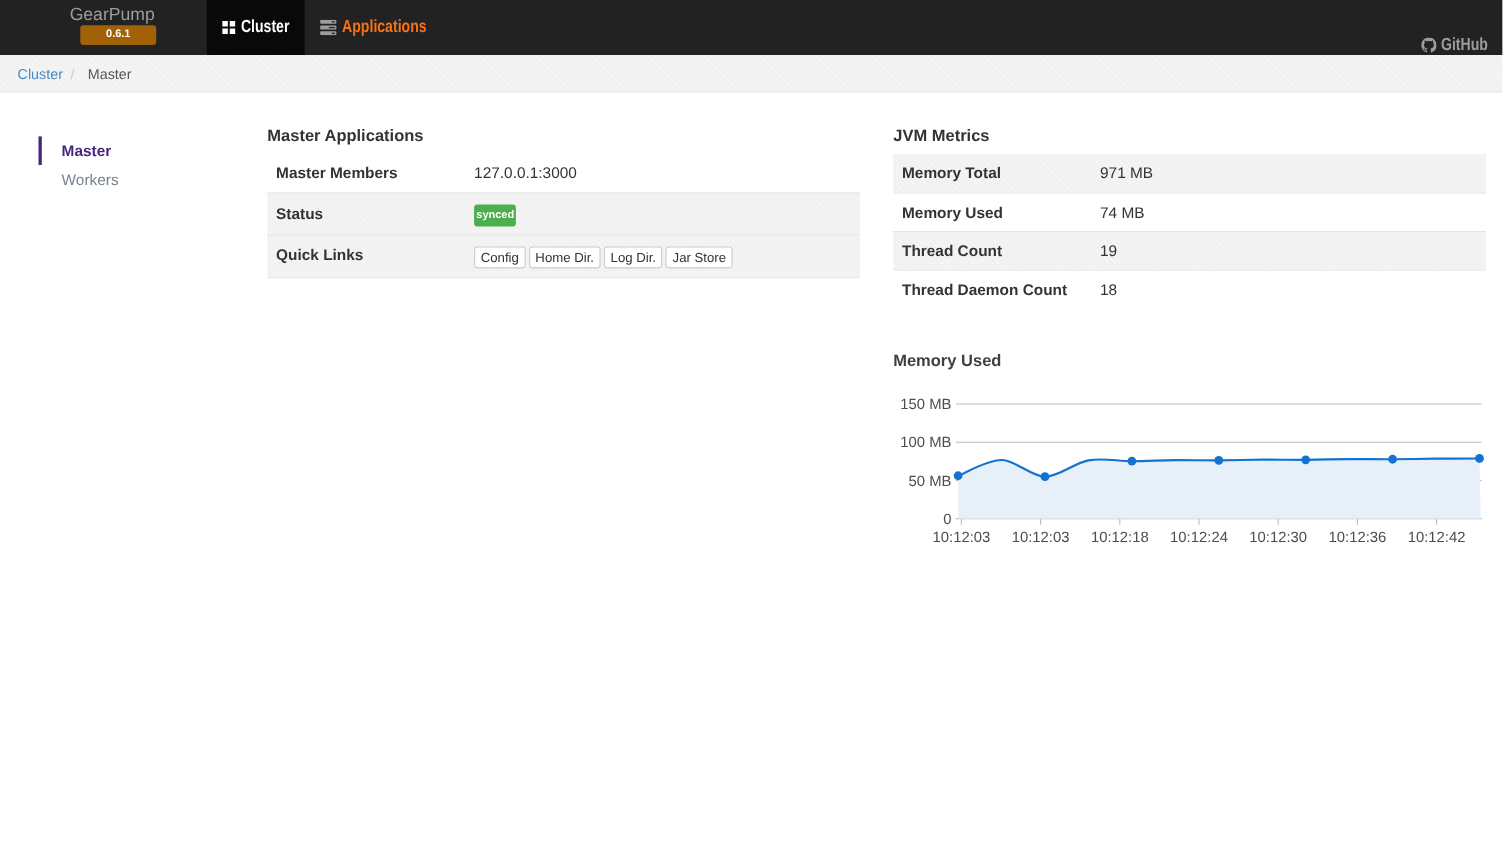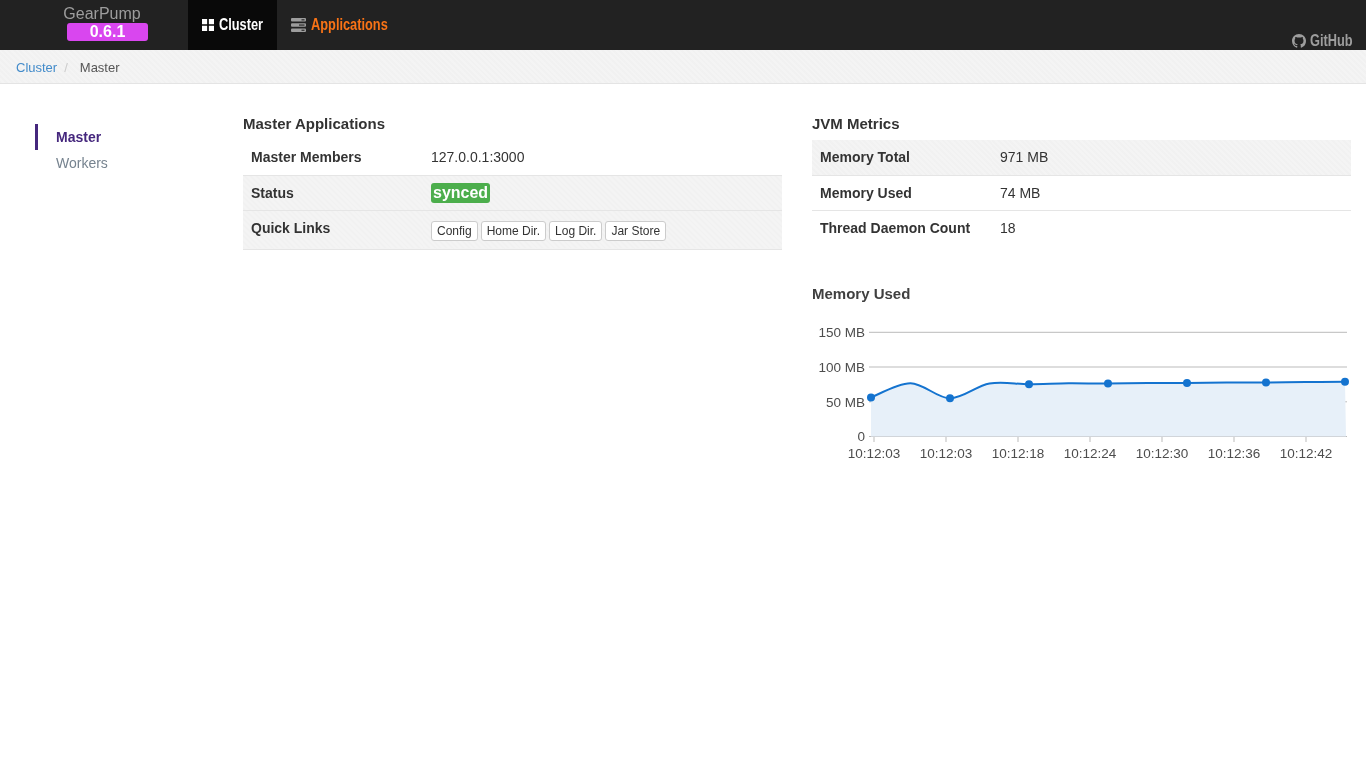--- a/index.html
+++ b/index.html
@@ -14,21 +14,21 @@
 a { text-decoration:none; }
 
 .navbar {
   height:50px; background:#222; display:flex; align-items:stretch;
 }
 .brand {
   display:flex; align-items:center; padding-left:16px; padding-top:5px; width:188px;flex-direction:column;
 }
 .brand .name { color:#9d9d9d; font-size:16px; }
 .brand .ver {
-  margin-left:11px; background:#d946ef; color:#fff; font-size:16px; font-weight:bold;
+  margin-left:11px; background:#a16207; color:#fff; font-size:10px; font-weight:bold;
   padding:3px 23px; border-radius:3px; line-height:12px;
 }
 .nav-tabs { display:flex; align-items:stretch; }
 .nav-tab {
   display:flex; align-items:center; padding:0 14px; color:#f97316; font-size:13px; font-weight:bold;
 }
 .nav-tab.active { background:#090909; color:#fff; }
 .nav-tab svg { margin-right:5px; }
 .ct { display:inline-block; font-size:16px; transform:scaleX(0.8); transform-origin:0 50%; white-space:nowrap; }
 .nav-right { margin-left:auto; display:flex; align-items:flex-end; padding-right:14px; }
@@ -67,21 +67,21 @@
   background-color:#f4f4f4;
   background-image: repeating-linear-gradient(45deg, rgba(0,0,0,0.012) 0 2px, rgba(255,255,255,0) 2px 4px);
 }
 td.lbl { width:180px; font-weight:bold; color:#333; }
 .qmark {
   display:inline-block; width:13px; height:13px; background:#c3c3c3; border-radius:50%;
   color:#fff; font-size:10px; font-weight:bold; text-align:center; line-height:13px;
   vertical-align:-1px; margin-left:4px;
 }
 .label-green {
-  display:inline-block; background:#4cae4c; color:#fff; font-size:16px; font-weight:bold;
+  display:inline-block; background:#4cae4c; color:#fff; font-size:10px; font-weight:bold;
   padding:3px 2px; border-radius:3px; line-height:14px;
 }
 .btn {
   display:inline-block; background:#fff; border:1px solid #ccc; border-radius:3px;
   color:#333; font-size:12px; padding:1px 5px; line-height:16px; margin-right:3px; position:relative; top:2px;
   font-family:Liberation Sans, sans-serif;
 }
 
 .chart-title { font-size:15px; font-weight:bold; color:#404040; margin-top:39px; margin-bottom:0; line-height:19px; }
 </style>
@@ -160,20 +160,24 @@
     <table class="props">
       <tbody>
           <tr class="odd">
             <td class="lbl">Memory Total</td>
             <td>971 MB</td>
           </tr>
       <tr>
             <td class="lbl">Memory Used</td>
             <td>74 MB</td>
           </tr>
+      <tr class="odd">
+            <td class="lbl">Thread Count</td>
+            <td>19</td>
+          </tr>
       <tr>
             <td class="lbl">Thread Daemon Count</td>
             <td>18</td>
           </tr>
     </tbody>
       </table>
     <div class="chart-title">Memory Used</div>
     <svg width="540" height="150" viewBox="0 0 540 150" style="display:block; margin-top:18px;">
 
       <line x1="57" y1="11.3" x2="535" y2="11.3" stroke="#bbb" stroke-width="1"></line>

